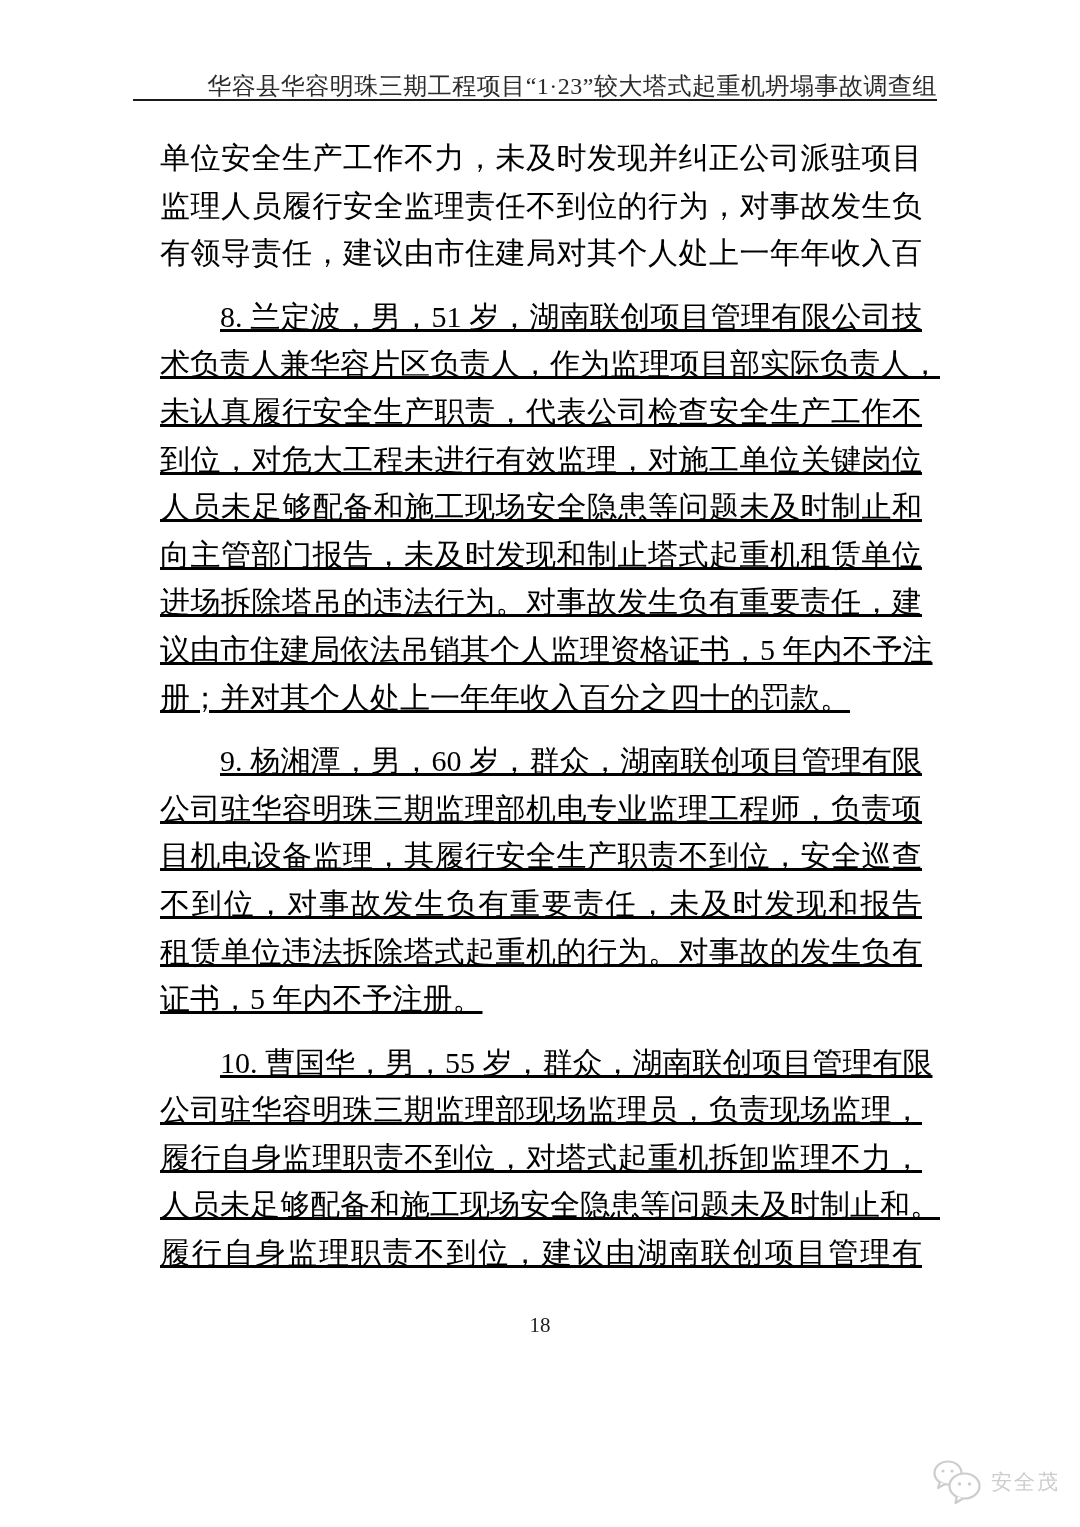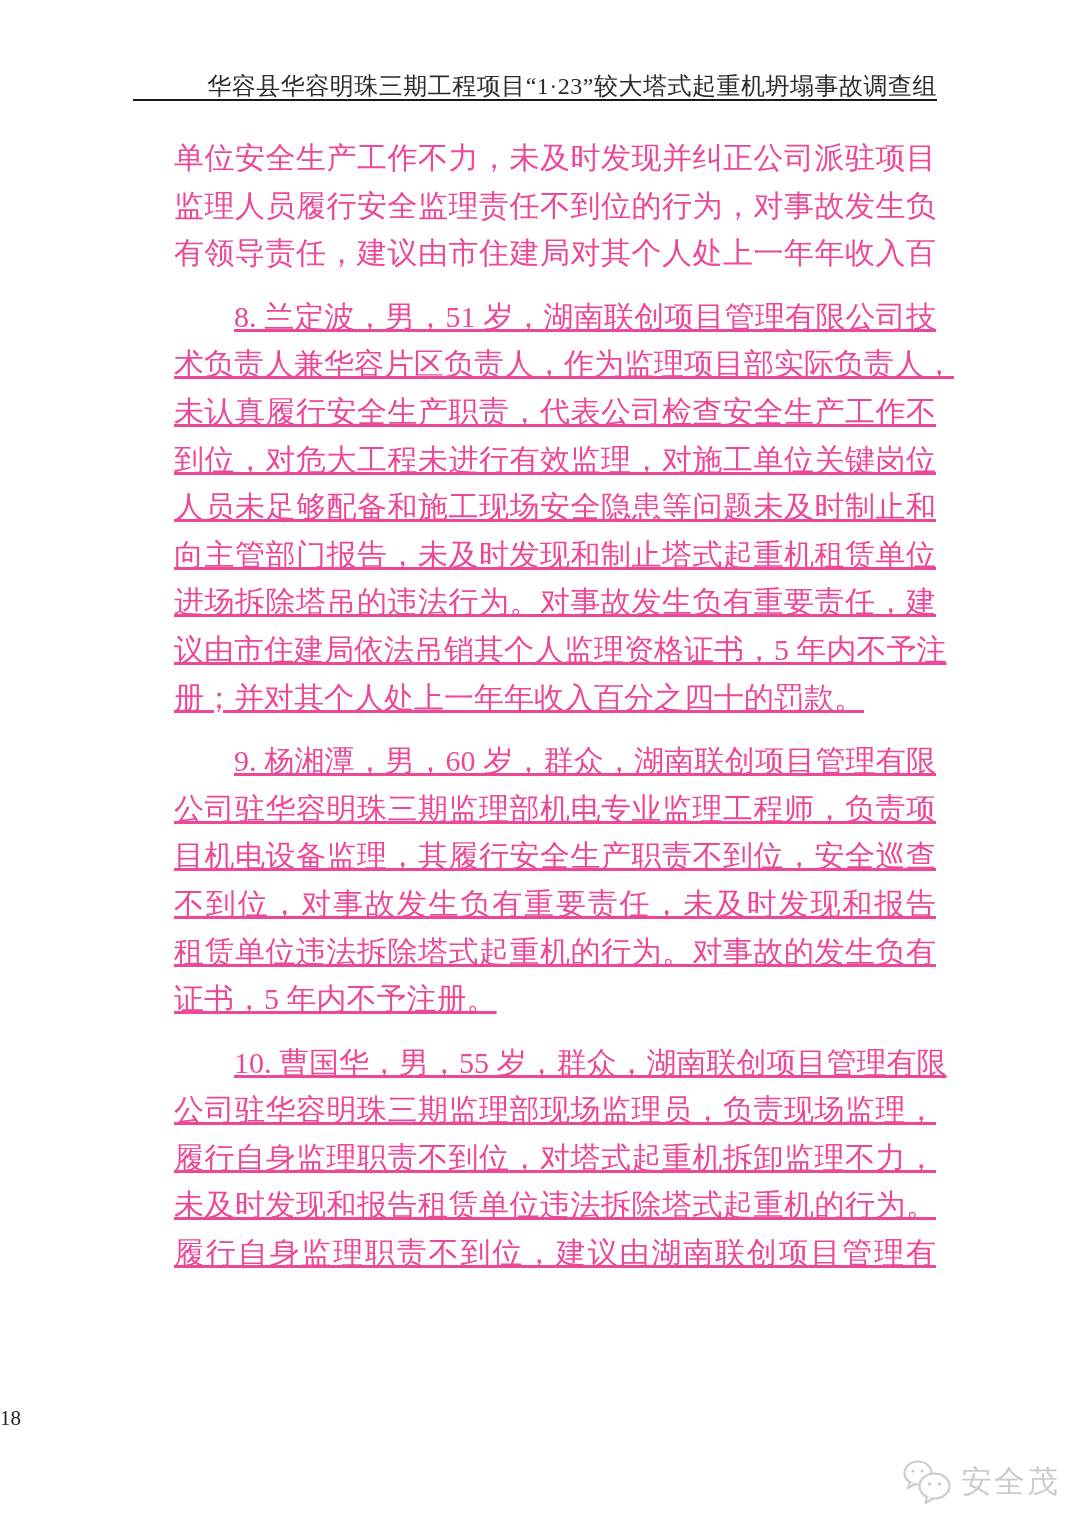--- a/index.html
+++ b/index.html
@@ -29,61 +29,62 @@
   .header-rule {
     position: absolute;
     top: 99px;
     left: 133px;
     width: 804px;
     height: 2px;
     background: #1a1a1a;
   }
   .content {
     position: absolute;
-    left: 174px;
+    left: 160px;
     top: 134px;
     width: 762px;
     font-size: 30px;
     line-height: 47.6px;
-    color: #ec4899;
+    color: #000000;
   }
   .paragraph + .paragraph {
     margin-top: 16px;
     text-decoration: underline;
   }
   .line {
     text-align: justify;
     text-align-last: justify;
     text-justify: inter-character;
     white-space: nowrap;
   }
   .line.no-justify {
     text-align: left;
     text-align-last: left;
   }
   .line.indent {
     text-indent: 60px;
   }
   .page-number {
     position: absolute;
-    top: 1406px;
+    top: 1313px;
     left: 0;
     width: 1080px;
+    text-align: center;
     font-size: 21px;
     color: #222222;
   }
   .watermark {
     position: absolute;
     top: 1458px;
     right: 20px;
     display: flex;
     align-items: center;
     gap: 8px;
     color: #cdcdcd;
-    font-size: 31px;
+    font-size: 21px;
     letter-spacing: 2px;
     font-family: "Liberation Sans", "DejaVu Sans", sans-serif;
   }
   .watermark .wm-icon {
     display: block;
   }
 </style>
 </head>
 <body>
 
@@ -115,21 +116,21 @@
         <div class="line">公司驻华容明珠三期监理部机电专业监理工程师，负责项</div>
         <div class="line">目机电设备监理，其履行安全生产职责不到位，安全巡查</div>
         <div class="line">不到位，对事故发生负有重要责任，未及时发现和报告</div>
         <div class="line">租赁单位违法拆除塔式起重机的行为。对事故的发生负有</div>
         <div class="line no-justify">证书，5 年内不予注册。</div>
       </div>
       <div class="paragraph">
         <div class="line indent">10. 曹国华，男，55 岁，群众，湖南联创项目管理有限</div>
         <div class="line">公司驻华容明珠三期监理部现场监理员，负责现场监理，</div>
         <div class="line">履行自身监理职责不到位，对塔式起重机拆卸监理不力，</div>
-        <div class="line">未及时发现和报告租赁单位违法拆除塔式起重机的行为。</div>
+        <div class="line">人员未足够配备和施工现场安全隐患等问题未及时制止和。</div>
         <div class="line">履行自身监理职责不到位，建议由湖南联创项目管理有</div>
       </div>
     </div>
 
   <div class="page-number">18</div>
 
   <div class="watermark">
     <svg class="wm-icon" width="52" height="48" viewBox="0 0 52 48">
       <g stroke="#cdcdcd" stroke-width="2.2" fill="#ffffff">
         <ellipse cx="17" cy="15" rx="13.5" ry="11.5"></ellipse>

